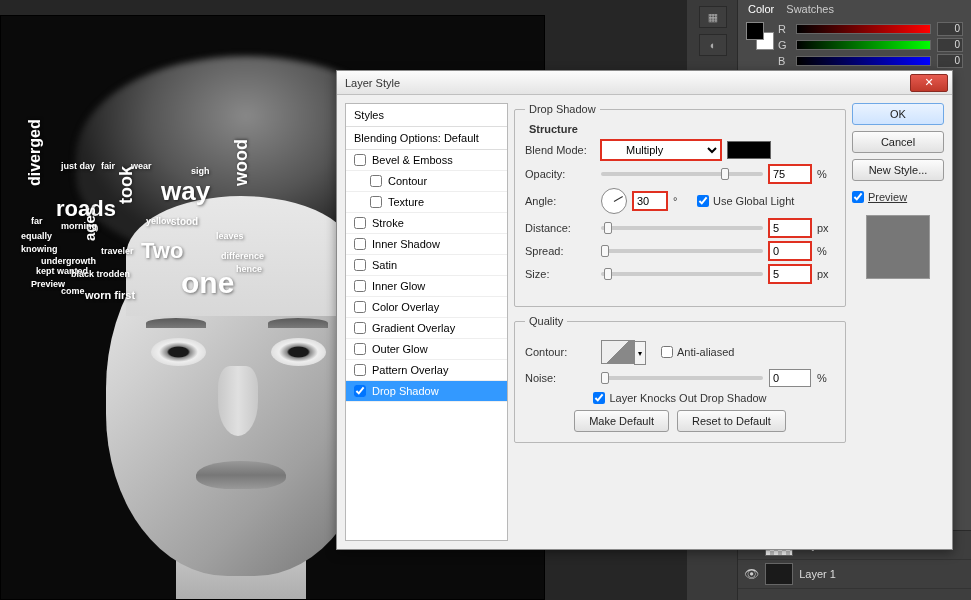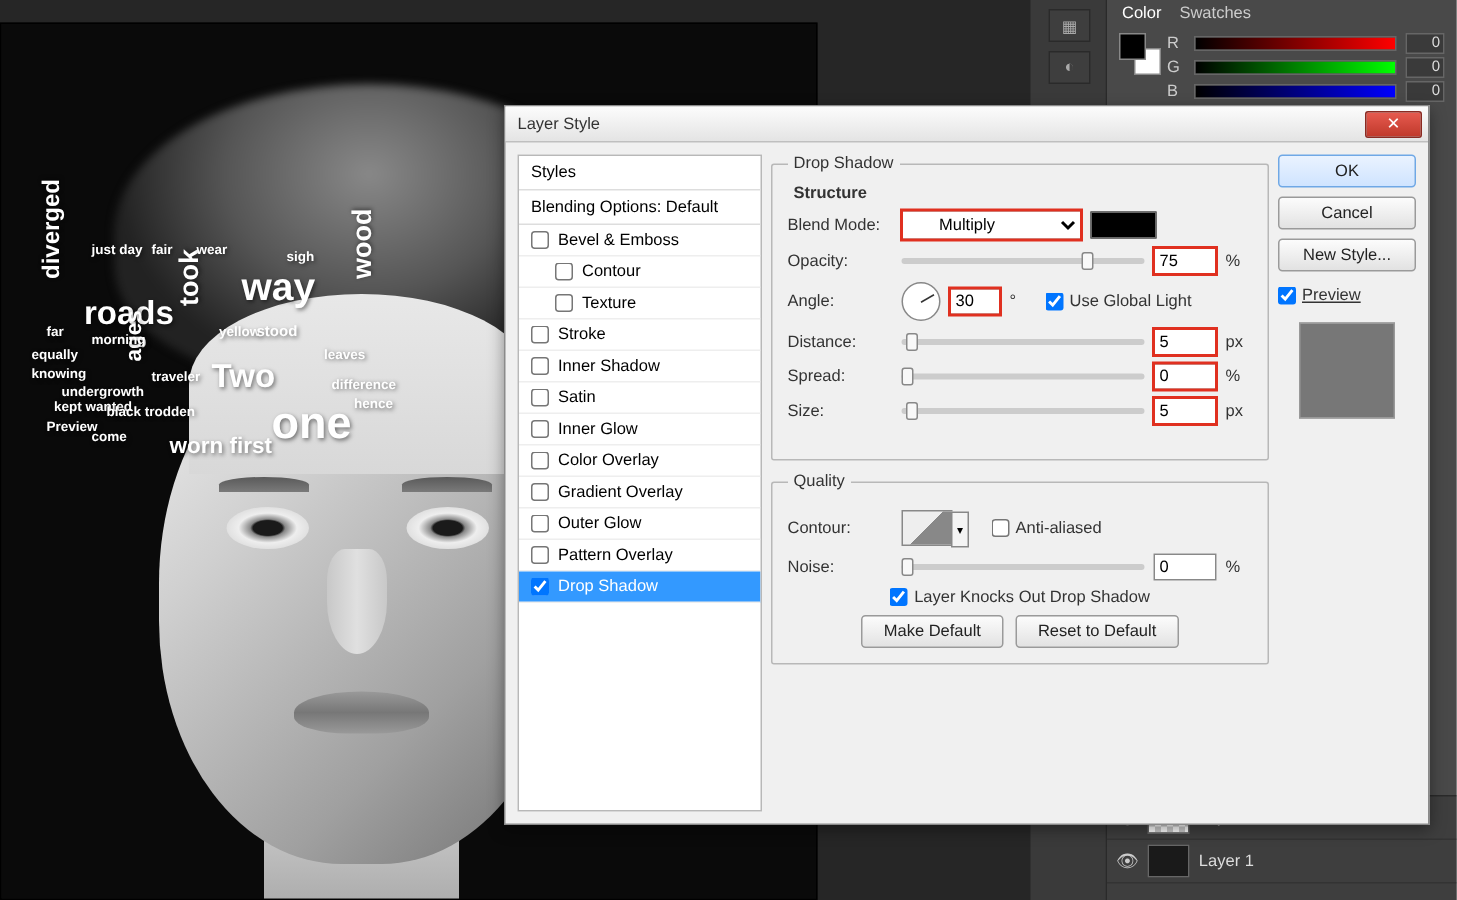--- a/index.html
+++ b/index.html
@@ -42,21 +42,21 @@
   .wc-s5 { left:10px; top:80px; font-size:9px; }
   .wc-s6 { left:40px; top:85px; font-size:9px; }
   .wc-s7 { left:0px; top:95px; font-size:9px; }
   .wc-s8 { left:0px; top:108px; font-size:9px; }
   .wc-s9 { left:80px; top:110px; font-size:9px; }
   .wc-s10{ left:20px; top:120px; font-size:9px; }
   .wc-s11{ left:15px; top:130px; font-size:9px; }
   .wc-s12{ left:50px; top:133px; font-size:9px; }
   .wc-s13{ left:10px; top:143px; font-size:9px; }
   .wc-s14{ left:40px; top:150px; font-size:9px; }
-  .wc-s15{ left:92px; top:153px; font-size:15px; }
+  .wc-s15{ left:64px; top:153px; font-size:11px; }
   .wc-s16{ left:125px; top:80px; font-size:9px; }
   .wc-s17{ left:150px; top:80px; font-size:10px; }
   .wc-s18{ left:195px; top:95px; font-size:9px; }
   .wc-s19{ left:200px; top:115px; font-size:9px; }
   .wc-s20{ left:215px; top:128px; font-size:9px; }
 
   
   .right-panels { position: absolute; right: 0; top: 0; width: 234px; height: 600px; background: #494949; border-left:1px solid #2a2a2a; }
   .panel-tabs { display:flex; gap:12px; padding:3px 10px; font-size:11px; color:#ccc;}
   .panel-tabs .active { color:#fff; }

